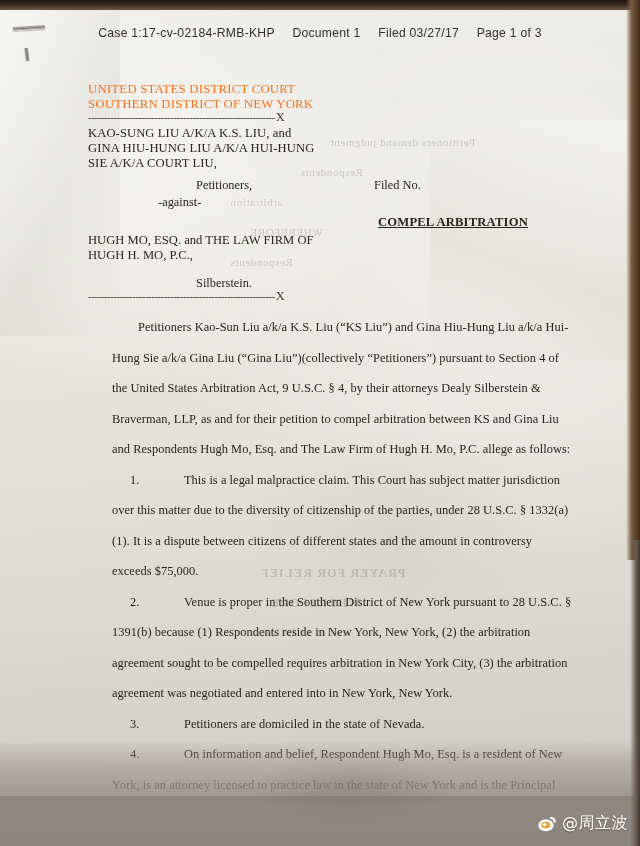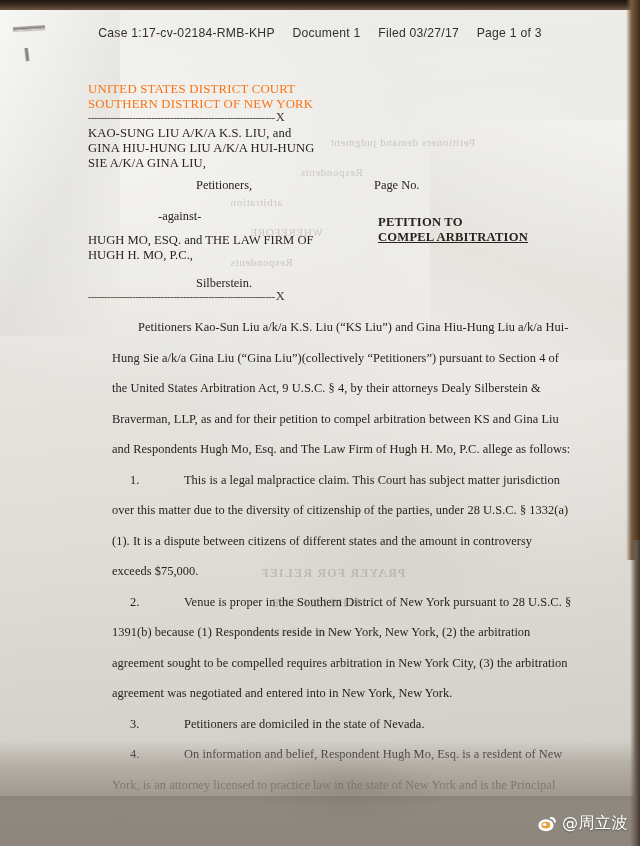--- a/index.html
+++ b/index.html
@@ -166,21 +166,21 @@
     letter-spacing: 0.1px;
   }
 
   .petitioners-lbl {
     position: absolute;
     left: 196px; top: 178px;
     font-size: 12.4px;
   }
   .against-lbl {
     position: absolute;
-    left: 158px; top: 209px;
+    left: 158px; top: 195px;
     font-size: 12.4px;
     text-align: right;
   }
   .respondent-names {
     position: absolute;
     left: 88px; top: 233px;
     font-size: 12.6px;
     line-height: 15px;
   }
   .respondents-lbl {
@@ -300,39 +300,38 @@
     <div class="court">
       <div>UNITED STATES DISTRICT COURT</div>
       <div>SOUTHERN DISTRICT OF NEW YORK</div>
     </div>
 
     <div class="rule r1"><span>-----------------------------------------------------------</span><span class="xmark">X</span></div>
 
     <div class="parties">
       <div>KAO-SUNG LIU A/K/A K.S. LIU, and</div>
       <div>GINA HIU-HUNG LIU A/K/A HUI-HUNG</div>
-      <div>SIE A/K/A GINA LIU,</div>
+      <div>SIE A/K/A COURT LIU,</div>
     </div>
 
     <div class="petitioners-lbl">Petitioners,</div>
     <div class="against-lbl">-against-</div>
 
     <div class="respondent-names">
       <div>HUGH MO, ESQ. and THE LAW FIRM OF</div>
       <div>HUGH H. MO, P.C.,</div>
     </div>
 
     <div class="respondents-lbl">Silberstein.</div>
 
     <div class="rule r2"><span>-----------------------------------------------------------</span><span class="xmark">X</span></div>
 
-    <div class="caseno">Page No.</div>
+    <div class="caseno">Filed No.</div>
 
     <div class="doctitle">
-      <div>PETITION TO</div>
       <div class="ul">COMPEL ARBITRATION</div>
     </div>
 
     <div class="body">
       <p><span class="ind"></span><span>Petitioners Kao-Sun Liu a/k/a K.S. Liu (“KS Liu”) and Gina Hiu-Hung Liu a/k/a Hui-Hung Sie a/k/a Gina Liu (“Gina Liu”)(collectively “Petitioners”) pursuant to Section 4 of the United States Arbitration Act, 9 U.S.C. § 4, by their attorneys Dealy Silberstein &amp; Braverman, LLP, as and for their petition to compel arbitration between KS and Gina Liu and Respondents Hugh Mo, Esq. and The Law Firm of Hugh H. Mo, P.C. allege as follows:</span></p>
       <p><span class="num">1.</span><span class="numgap"></span><span>This is a legal malpractice claim.  This Court has subject matter jurisdiction over this matter due to the diversity of citizenship of the parties, under 28 U.S.C. § 1332(a)(1).  It is a dispute between citizens of different states and the amount in controversy exceeds $75,000.</span></p>
       <p><span class="num">2.</span><span class="numgap"></span><span>Venue is proper in the Southern District of New York pursuant to 28 U.S.C. § 1391(b) because (1) Respondents reside in New York, New York, (2) the arbitration agreement sought to be compelled requires arbitration in New York City, (3) the arbitration agreement was negotiated and entered into in New York, New York.</span></p>
       <p><span class="num">3.</span><span class="numgap"></span><span>Petitioners are domiciled in the state of Nevada.</span></p>
       <p><span class="num">4.</span><span class="numgap"></span><span>On information and belief, Respondent Hugh Mo, Esq. is a resident of New York, is an attorney licensed to practice law in the state of New York and is the Principal and</span></p>
     </div>

